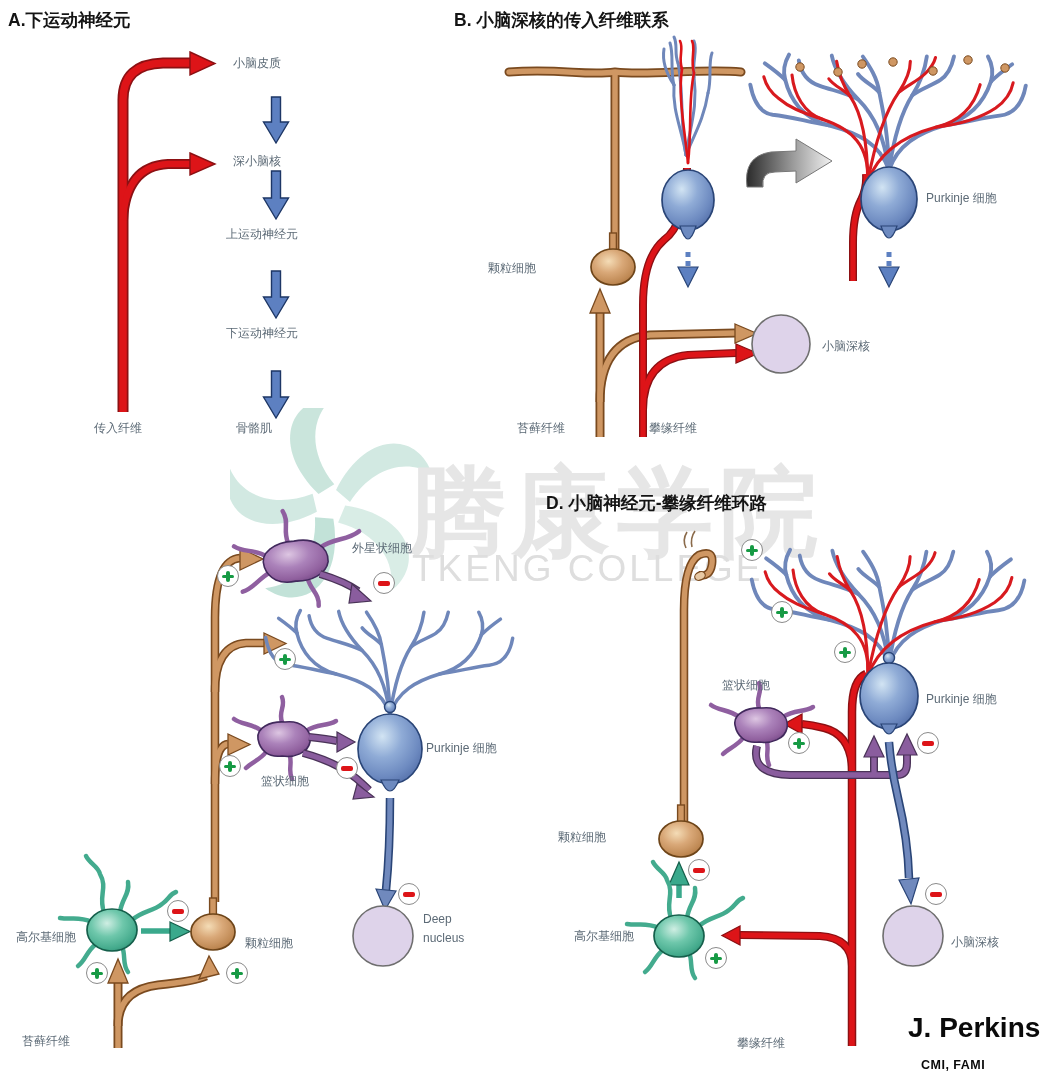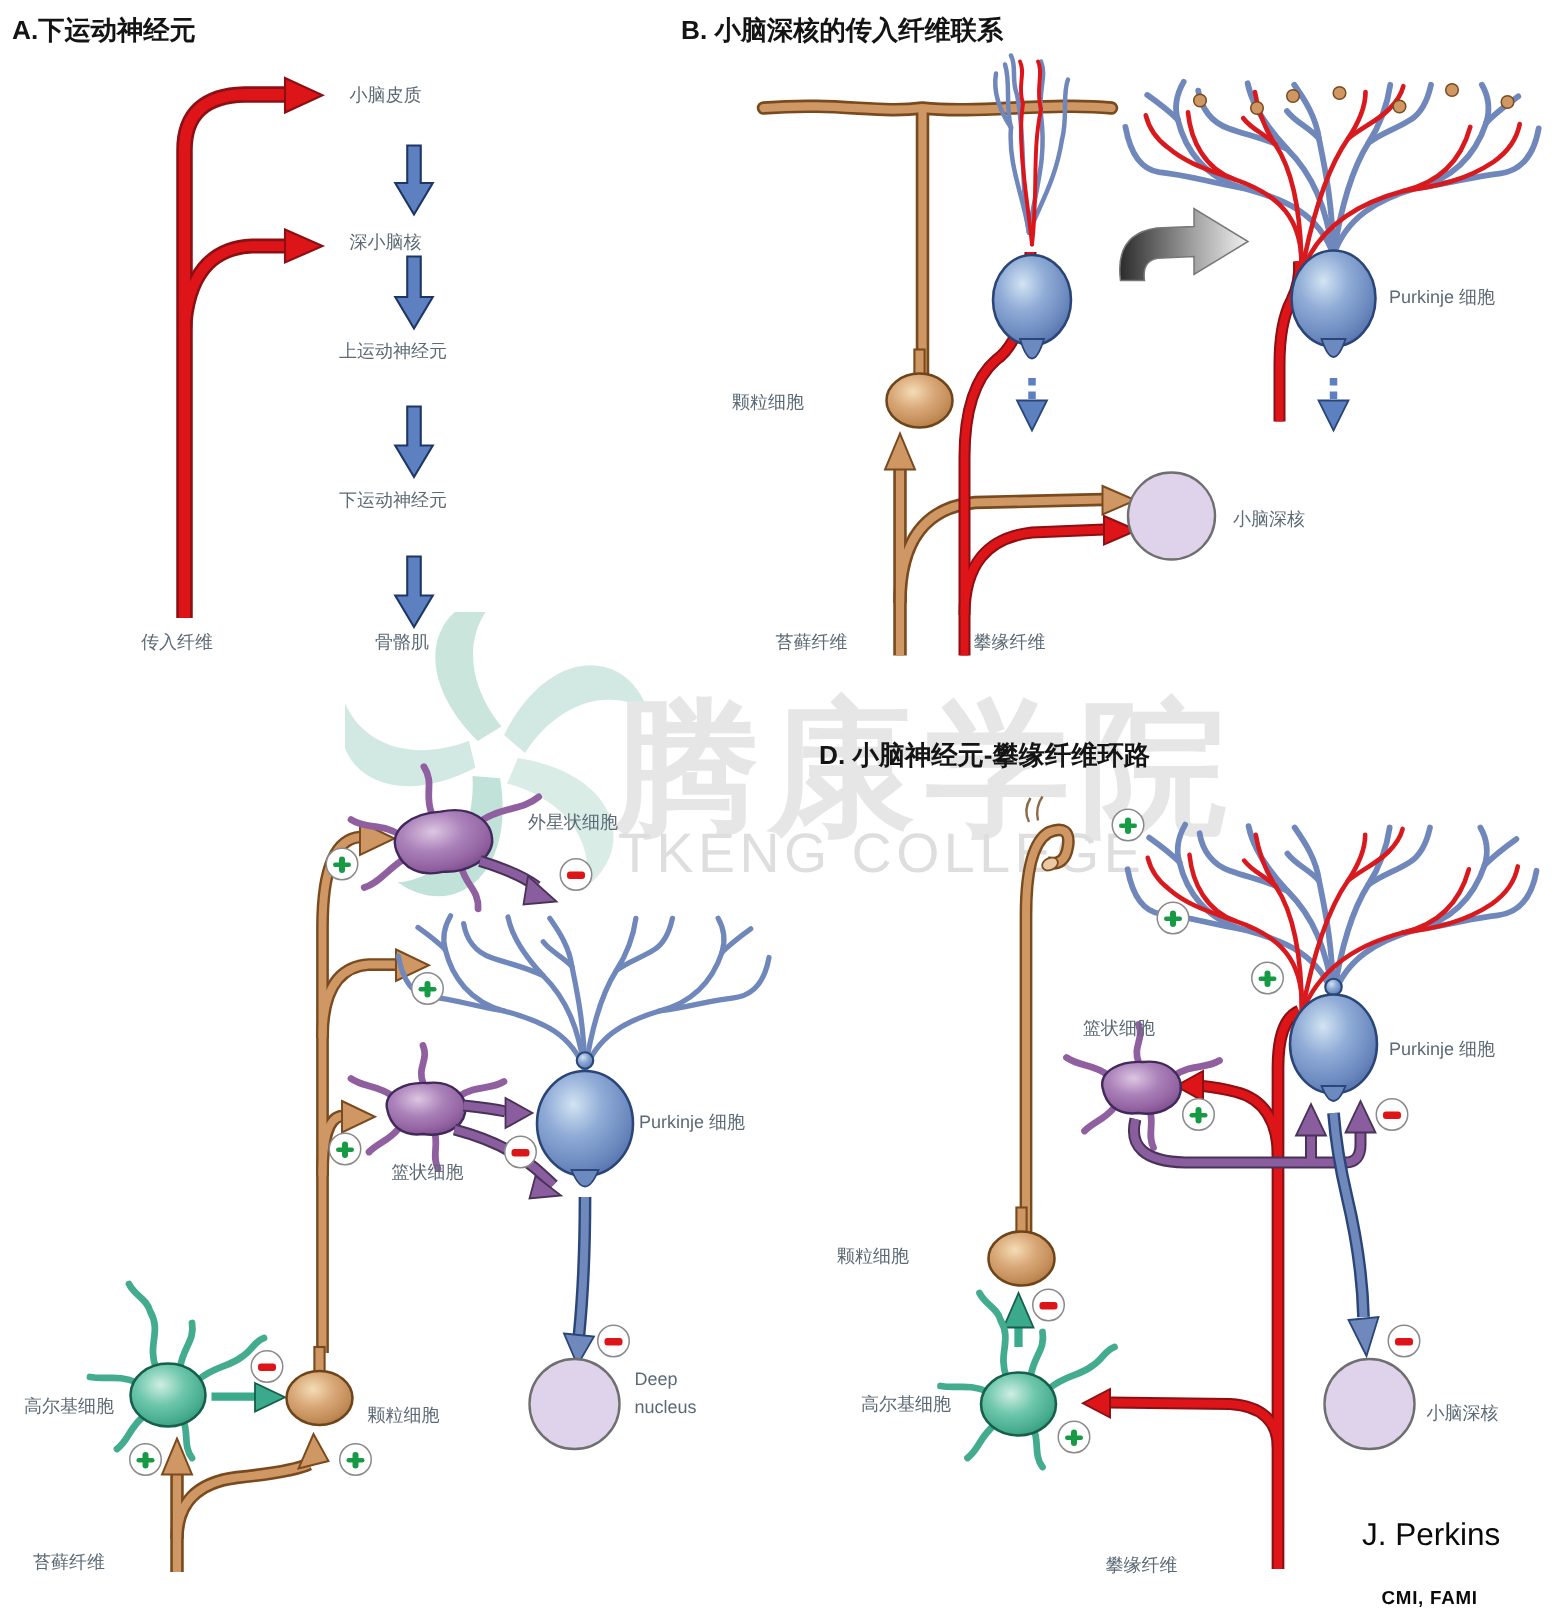--- a/index.html
+++ b/index.html
@@ -6,21 +6,21 @@
   #canvas{position:relative;width:1040px;height:1079px;background:#fff;overflow:hidden;
           font-family:"Liberation Sans", sans-serif;}
   .wm-cjk{position:absolute;left:408px;top:448px;z-index:0;font-size:98px;font-weight:bold;
           color:#e6e6e6;letter-spacing:6px;white-space:nowrap;}
   .wm-en{position:absolute;left:412px;top:548px;z-index:0;font-size:37px;font-weight:normal;
          color:#dedede;letter-spacing:3px;white-space:nowrap;}
   .wm-logo{position:absolute;left:230px;top:408px;z-index:0;}
   svg.art{position:absolute;left:0;top:0;z-index:1;}
   .lbl{position:absolute;z-index:2;color:#5c6a76;font-size:12px;white-space:nowrap;line-height:19px;}
   .ttl{position:absolute;z-index:2;color:#141414;font-size:17.5px;font-weight:bold;white-space:nowrap;}
-  .credit-name{position:absolute;z-index:2;color:#0a0a0a;font-size:21px;font-weight:normal;white-space:nowrap;}
+  .credit-name{position:absolute;z-index:2;color:#0a0a0a;font-size:28px;font-weight:bold;white-space:nowrap;}
   .credit-sub{position:absolute;z-index:2;color:#0a0a0a;font-size:12.5px;font-weight:bold;letter-spacing:.5px;white-space:nowrap;margin-top:21px;}
   .badge{position:absolute;z-index:3;width:22px;height:22px;border-radius:50%;background:#fff;
          border:1.6px solid #8a8a8a;box-sizing:border-box;}
   .badge .h{position:absolute;left:4px;top:8.6px;width:11.5px;height:3.8px;border-radius:2px;}
   .badge .v{position:absolute;left:7.8px;top:4.8px;width:3.8px;height:11.5px;border-radius:2px;}
   .badge.plus .h,.badge.plus .v{background:#169a44;}
   .badge.minus .h{background:#dd1418;height:4.6px;top:8.2px;}
 </style>
 </head>
 <body>
@@ -338,21 +338,21 @@
       </g>
       <use href="#golgicell" transform="translate(679,936)"></use>
     </g>
   </svg>
 
   <div class="ttl" style="left:8px;top:8px">A.下运动神经元</div>
   <div class="lbl" style="left:233px;top:54px">小脑皮质</div>
   <div class="lbl" style="left:233px;top:152px">深小脑核</div>
   <div class="lbl" style="left:226px;top:225px">上运动神经元</div>
   <div class="lbl" style="left:226px;top:324px">下运动神经元</div>
-  <div class="lbl" style="left:250px;top:419px">骨骼肌</div>
+  <div class="lbl" style="left:236px;top:419px">骨骼肌</div>
   <div class="lbl" style="left:94px;top:419px">传入纤维</div>
 
   <div class="ttl" style="left:454px;top:8px">B. 小脑深核的传入纤维联系</div>
   <div class="lbl" style="left:488px;top:259px">颗粒细胞</div>
   <div class="lbl" style="left:926px;top:189px">Purkinje 细胞</div>
   <div class="lbl" style="left:822px;top:337px">小脑深核</div>
   <div class="lbl" style="left:517px;top:419px">苔藓纤维</div>
   <div class="lbl" style="left:649px;top:419px">攀缘纤维</div>
 
   <div class="lbl" style="left:352px;top:539px">外星状细胞</div>

